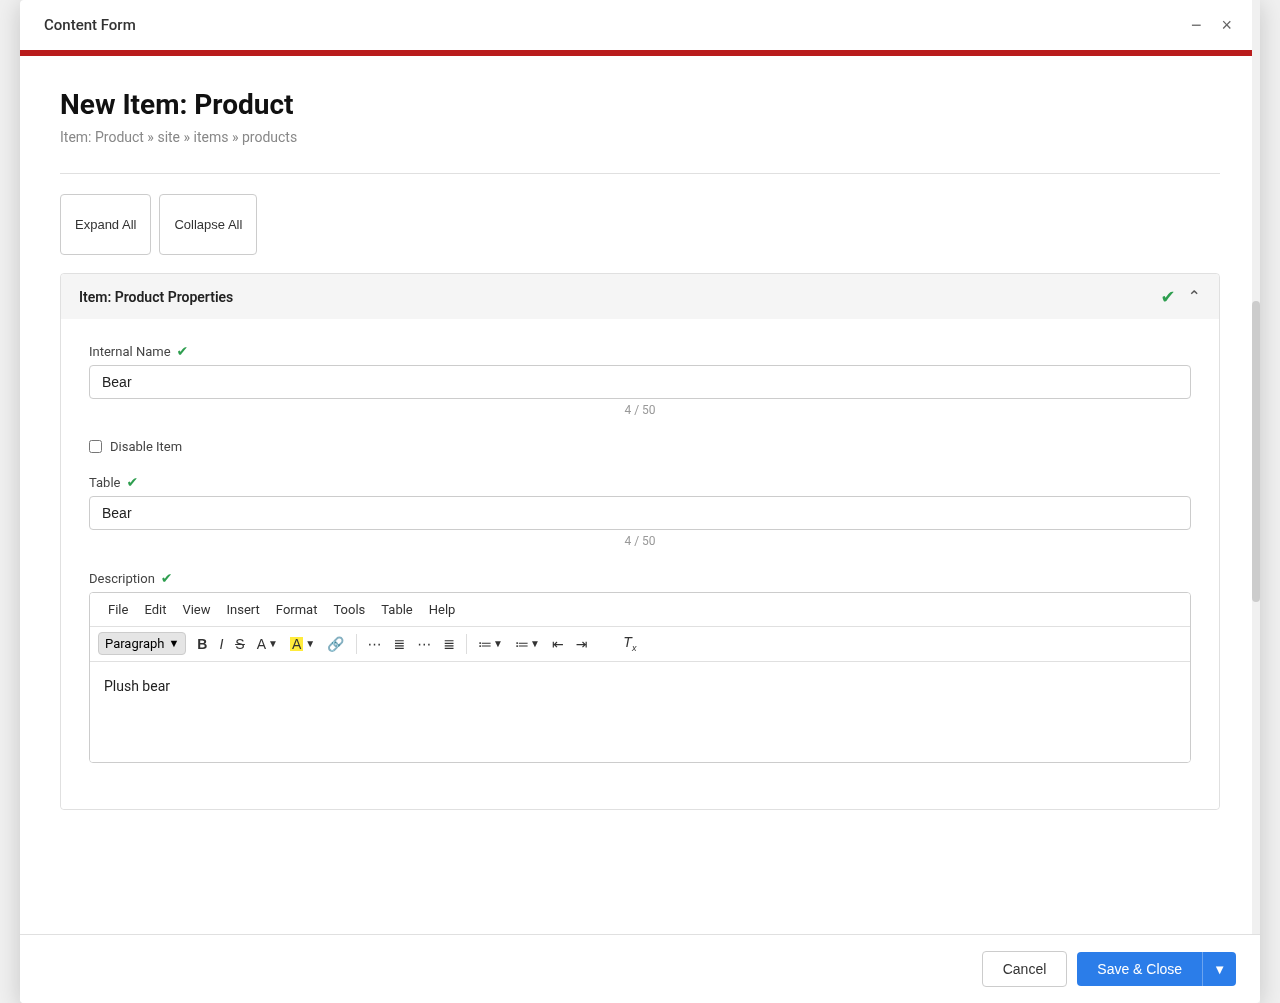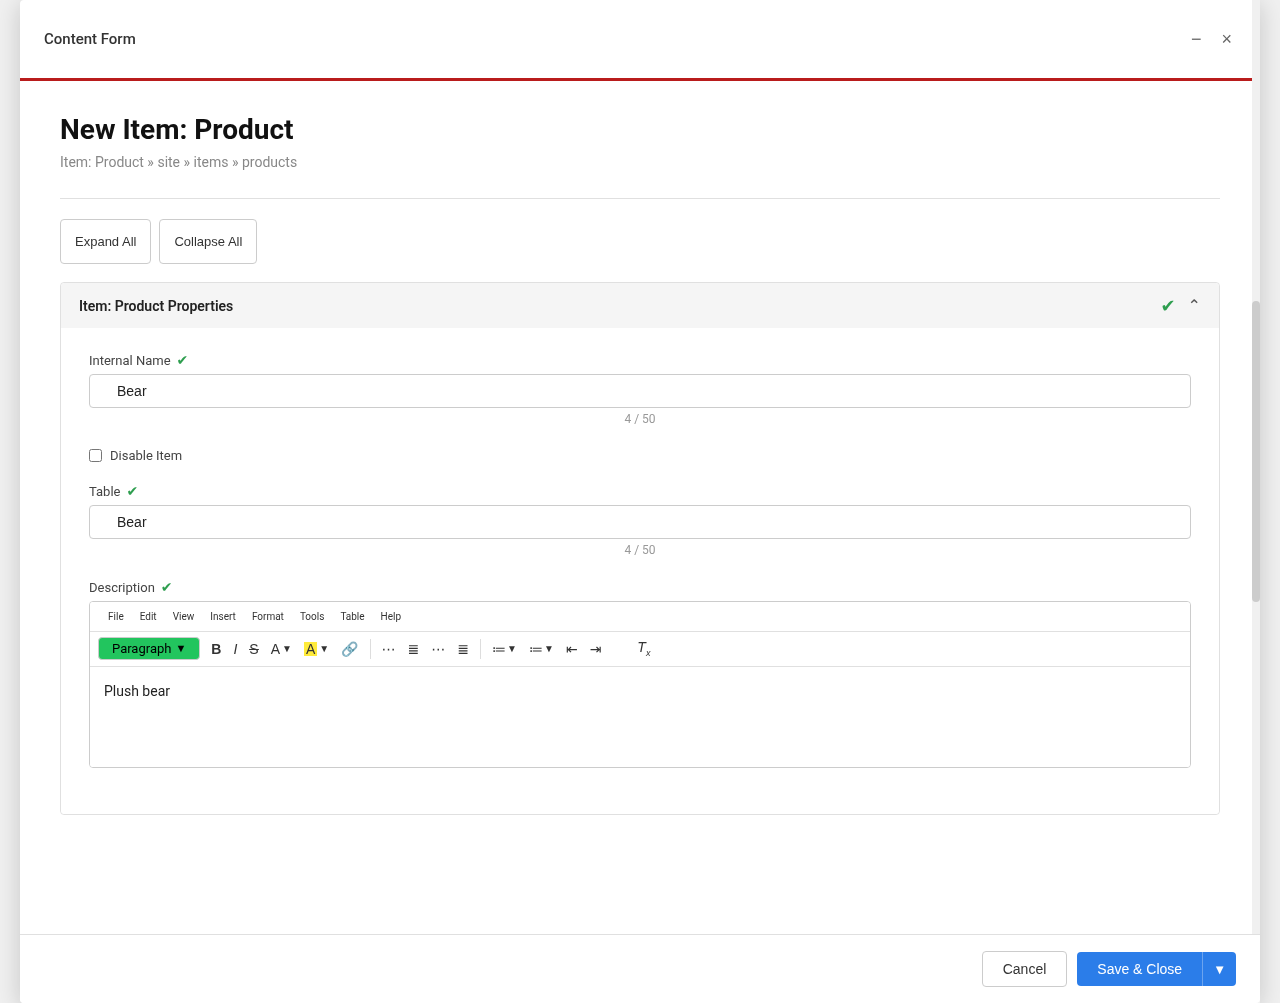--- a/index.html
+++ b/index.html
@@ -19,22 +19,22 @@
       border-radius: 4px;
       box-shadow: 0 4px 24px rgba(0,0,0,0.18);
       display: flex;
       flex-direction: column;
       position: relative;
     }
     .modal-header {
       display: flex;
       align-items: center;
       justify-content: space-between;
-      padding: 28px 24px;
-      border-bottom: 3px solid #b91c1c;
+      padding: 14px 24px;
+      border-bottom: 6px solid #b91c1c;
     }
     .modal-title {
       font-size: 15px;
       font-weight: 500;
       color: #333;
     }
     .modal-header-actions {
       display: flex;
       gap: 12px;
       align-items: center;
@@ -71,21 +71,21 @@
     }
     .toolbar-row {
       display: flex;
       gap: 8px;
       margin-bottom: 18px;
     }
     .outline-btn {
       border: 1px solid #ccc;
       background: #fff;
       border-radius: 4px;
-      padding: 14px 14px;
+      padding: 22px 14px;
       font-size: 13px;
       cursor: pointer;
       color: #333;
     }
     .section-panel {
       border: 1px solid #e0e0e0;
       border-radius: 4px;
       margin-bottom: 0;
     }
     .section-header {
@@ -132,21 +132,21 @@
       gap: 6px;
       text-align: right;
     }
     .field-label .check-icon {
       font-size: 14px;
     }
     .text-input {
       width: 100%;
       border: 1px solid #ccc;
       border-radius: 4px;
-      padding: 8px 27px;
+      padding: 8px 12px;
       font-size: 14px;
       color: #222;
       outline: none;
     }
     .char-count {
       text-align: center;
       font-size: 12px;
       color: #999;
       margin-top: 4px;
     }
@@ -166,42 +166,42 @@
       overflow: hidden;
     }
     .rich-editor-menubar {
       display: flex;
       gap: 0;
       padding: 6px 10px;
       border-bottom: 1px solid #e0e0e0;
       background: #fff;
     }
     .menu-item {
-      font-size: 10px;
+      font-size: 13px;
       color: #333;
       padding: 3px 8px;
       cursor: pointer;
       border-radius: 3px;
     }
     .rich-editor-toolbar {
       display: flex;
       align-items: center;
       gap: 2px;
       padding: 5px 8px;
       border-bottom: 1px solid #e0e0e0;
       background: #fff;
       flex-wrap: wrap;
     }
     .toolbar-select {
       border: 1px solid #ccc;
       border-radius: 4px;
-      padding: 3px 13px;
-      font-size: 13px;
-      cursor: pointer;
-      background: #22c55e;
+      padding: 3px 6px;
+      font-size: 13px;
+      cursor: pointer;
+      background: #e5e5e5;
       display: flex;
       align-items: center;
       gap: 4px;
       margin-right: 4px;
     }
     .toolbar-btn {
       border: none;
       background: none;
       cursor: pointer;
       padding: 3px 5px;

